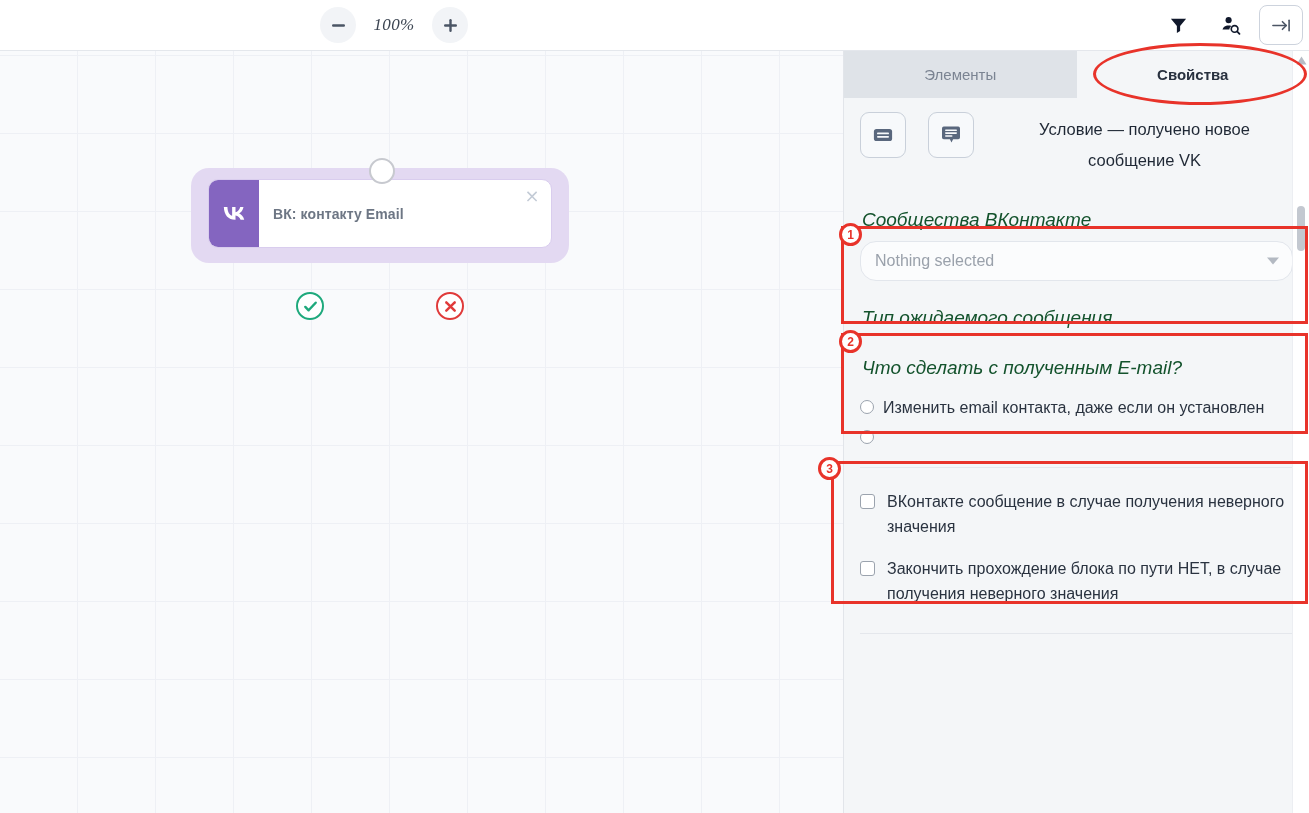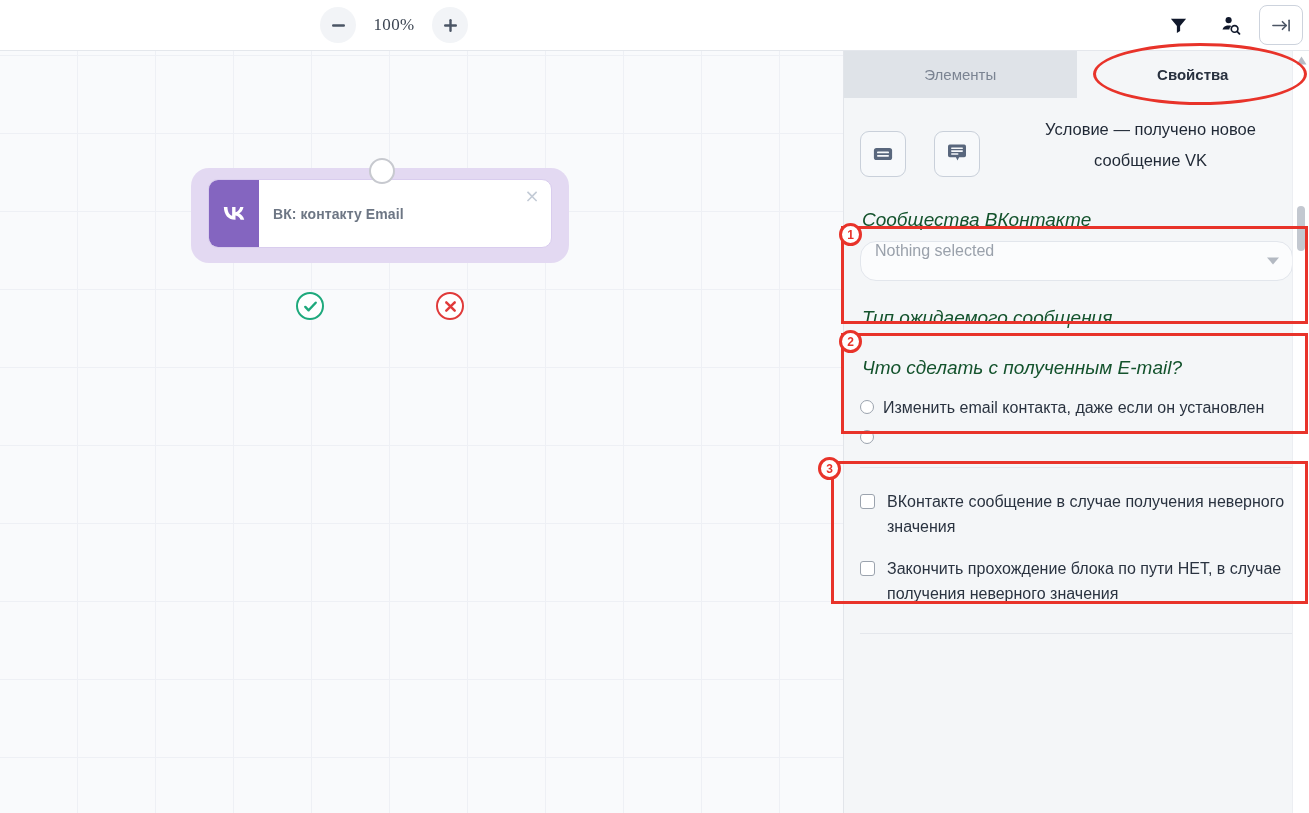--- a/index.html
+++ b/index.html
@@ -19,21 +19,21 @@
   
   .topbar {
     position: absolute; left: 0; top: 0;
     width: 1309px; height: 51px;
     background: #ffffff;
     border-bottom: 1px solid #e4e7ec;
     z-index: 30;
   }
   .zoom-group {
     position: absolute; left: 320px; top: 7px;
-    display: flex; align-items: center; gap: 10px;
+    display: flex; align-items: center; gap: 10px; font-style: italic;
   }
   .zoom-btn {
     width: 36px; height: 36px; border-radius: 50%;
     background: #f2f4f7; border: none;
     display: flex; align-items: center; justify-content: center;
     cursor: pointer; color: #4b5565;
   }
   .zoom-btn svg { display: block; }
   .zoom-level {
     min-width: 56px; text-align: center;
@@ -159,21 +159,21 @@
   }
   .tab.inactive {
     background: #dfe3e8; color: #7b8492;
   }
   .tab.active {
     background: #f4f6f8; color: #28313f; font-weight: bold;
   }
 
   .panel-head {
     padding: 14px 16px 6px 16px;
-    display: flex; align-items: flex-end; gap: 28px;
+    display: flex; align-items: flex-start; gap: 22px;
   }
   .head-btn {
     width: 46px; height: 46px; flex: 0 0 46px;
     border: 1px solid #c9d0da; border-radius: 9px;
     background: #f7f9fb;
     display: flex; align-items: center; justify-content: center;
     cursor: pointer; color: #59677d;
   }
   .head-title {
     flex: 1; text-align: center;
@@ -185,21 +185,21 @@
   .section { padding: 0 16px; }
   .field-label {
     font-size: 19px; color: #14532d;
     margin: 0 0 10px 2px;
     font-style: italic;
   }
   .select {
     position: relative;
     width: 100%; height: 40px;
     border-radius: 16px;
-    display: flex; align-items: flex-start;
+    display: flex; align-items: center;
     padding: 0 34px 0 14px;
     font-size: 16px; cursor: pointer;
   }
   .select.empty {
     background: #fbfcfd; border: 1px solid #e2e6ec; color: #9aa1ab;
   }
   .select.filled {
     background: #e6e9ee; border: 1.6px solid #111111; color: #29313d;
   }
   .caret {

